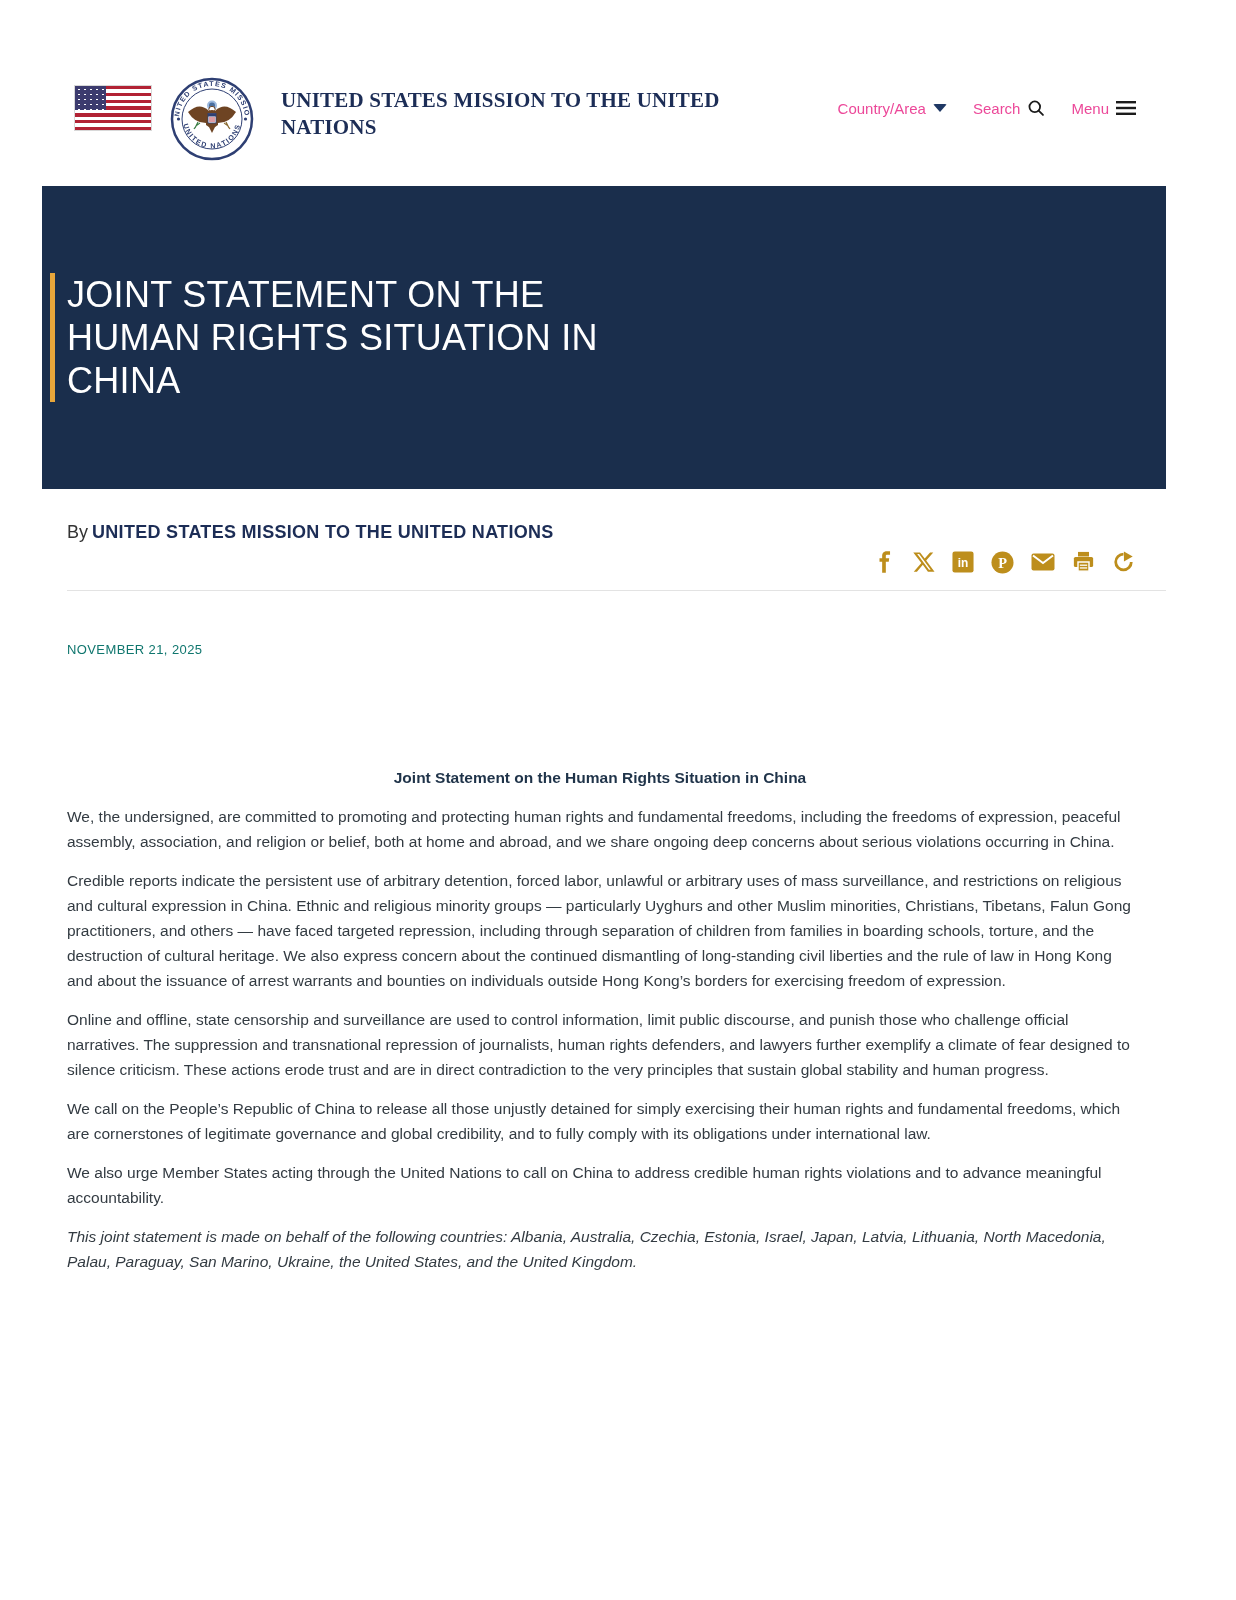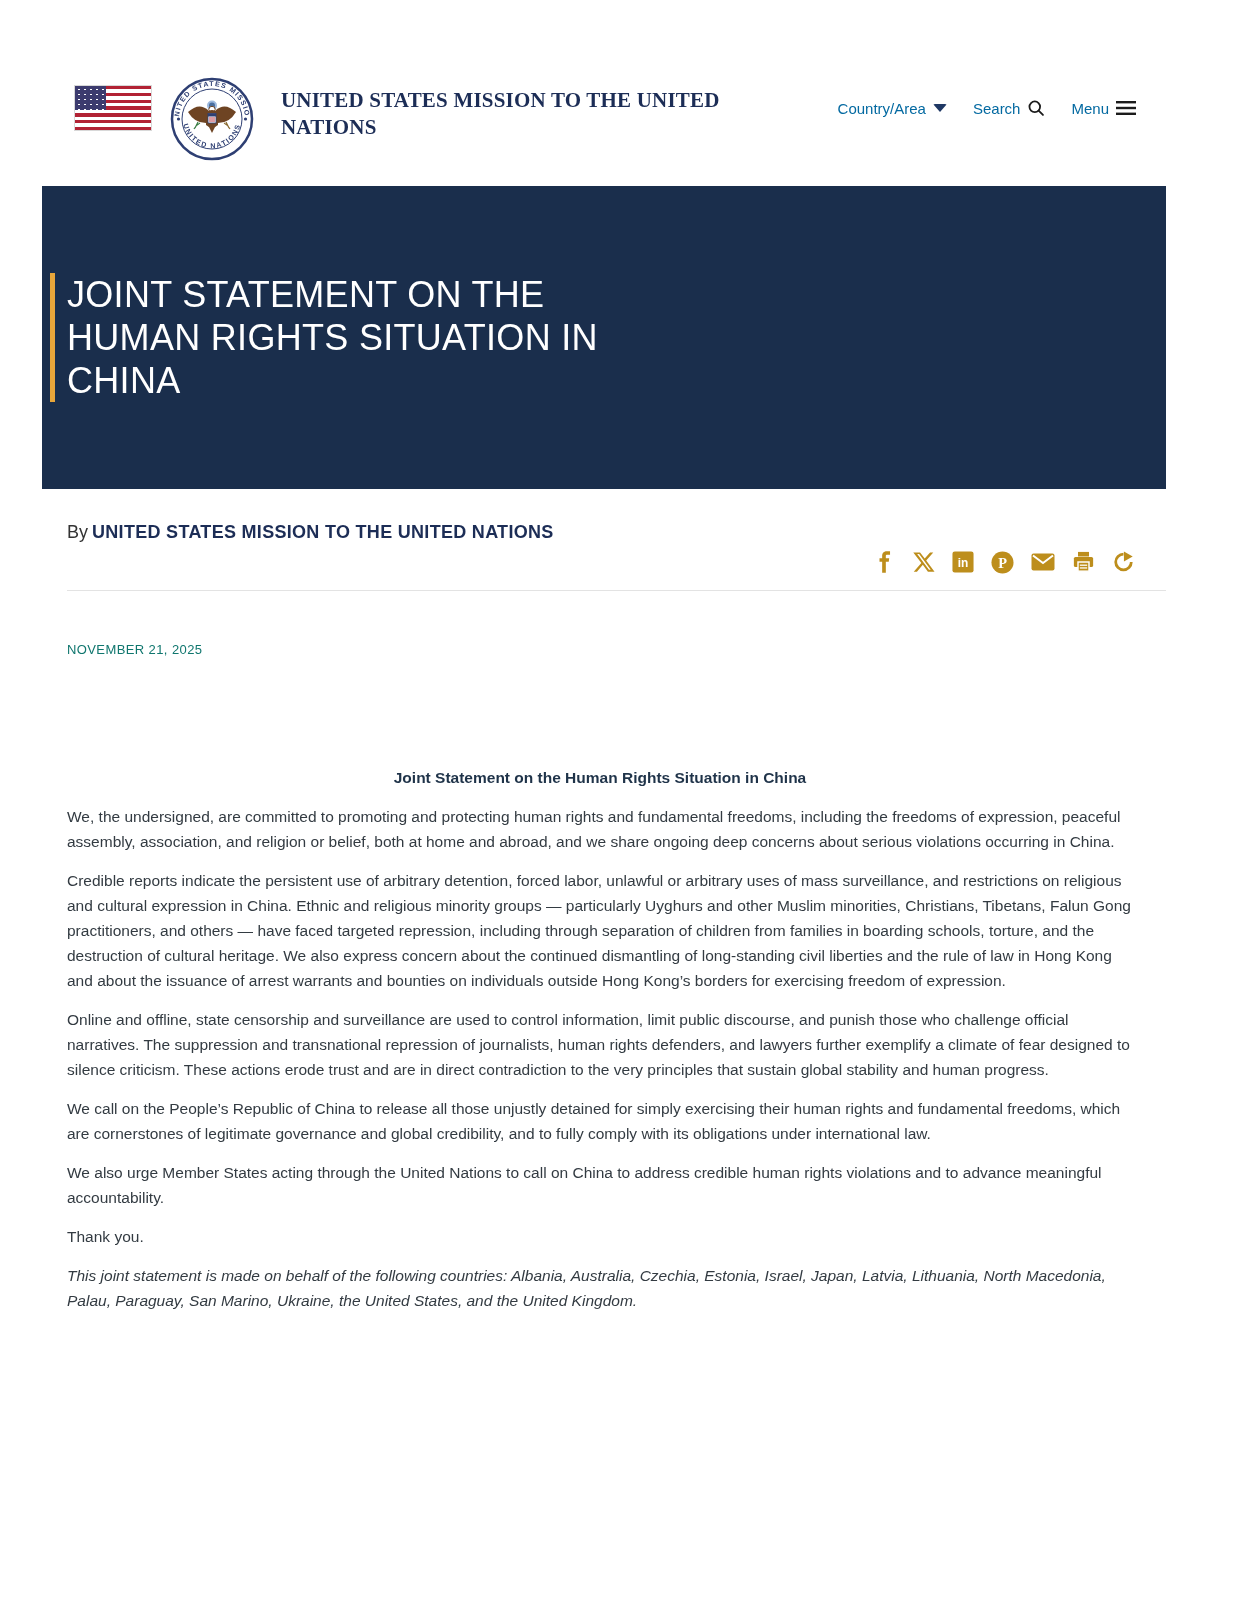--- a/index.html
+++ b/index.html
@@ -28,21 +28,21 @@
   }
   .seal { margin-left:19px; flex:0 0 auto; margin-top:-9px; }
   .site-title {
     margin-left:27px; margin-top:1px;
     font-family:"Liberation Serif","DejaVu Serif",serif;
     font-weight:bold; font-size:21px; line-height:27px;
     color:#1c2d56; max-width:480px; letter-spacing:0.2px;
   }
   .top-nav {
     margin-left:auto; display:flex; align-items:center; gap:26px;
-    margin-top:13px; font-size:15px; color:#0369a1; white-space:nowrap;
+    margin-top:13px; font-size:15px; color:#ec4899; white-space:nowrap;
   }
   .nav-item { display:flex; align-items:center; gap:7px; cursor:pointer; }
   .chevron-down { width:0; height:0; border-left:7px solid transparent;
     border-right:7px solid transparent; border-top:8px solid #1f3864; border-radius:2px; }
   .top-nav svg { display:block; }
 
   
   .hero {
     margin:25px 70px 0 42px; height:303px; background:#1a2e4c;
     display:flex; align-items:center;
@@ -179,15 +179,14 @@
 
 <div class="date-line">NOVEMBER 21, 2025</div>
 
 <article class="article">
   <h2>Joint Statement on the Human Rights Situation in China</h2>
   <p>We, the undersigned, are committed to promoting and protecting human rights and fundamental freedoms, including the freedoms of expression, peaceful assembly, association, and religion or belief, both at home and abroad, and we share ongoing deep concerns about serious violations occurring in China.</p>
   <p>Credible reports indicate the persistent use of arbitrary detention, forced labor, unlawful or arbitrary uses of mass surveillance, and restrictions on religious and cultural expression in China. Ethnic and religious minority groups — particularly Uyghurs and other Muslim minorities, Christians, Tibetans, Falun Gong practitioners, and others — have faced targeted repression, including through separation of children from families in boarding schools, torture, and the destruction of cultural heritage. We also express concern about the continued dismantling of long-standing civil liberties and the rule of law in Hong Kong and about the issuance of arrest warrants and bounties on individuals outside Hong Kong’s borders for exercising freedom of expression.</p>
   <p>Online and offline, state censorship and surveillance are used to control information, limit public discourse, and punish those who challenge official narratives. The suppression and transnational repression of journalists, human rights defenders, and lawyers further exemplify a climate of fear designed to silence criticism. These actions erode trust and are in direct contradiction to the very principles that sustain global stability and human progress.</p>
   <p>We call on the People’s Republic of China to release all those unjustly detained for simply exercising their human rights and fundamental freedoms, which are cornerstones of legitimate governance and global credibility, and to fully comply with its obligations under international law.</p>
   <p>We also urge Member States acting through the United Nations to call on China to address credible human rights violations and to advance meaningful accountability.</p>
-  <p>Thank you.</p>
   <p class="note">This joint statement is made on behalf of the following countries: Albania, Australia, Czechia, Estonia, Israel, Japan, Latvia, Lithuania, North Macedonia, Palau, Paraguay, San Marino, Ukraine, the United States, and the United Kingdom.</p>
 </article>
 
 </body></html>

